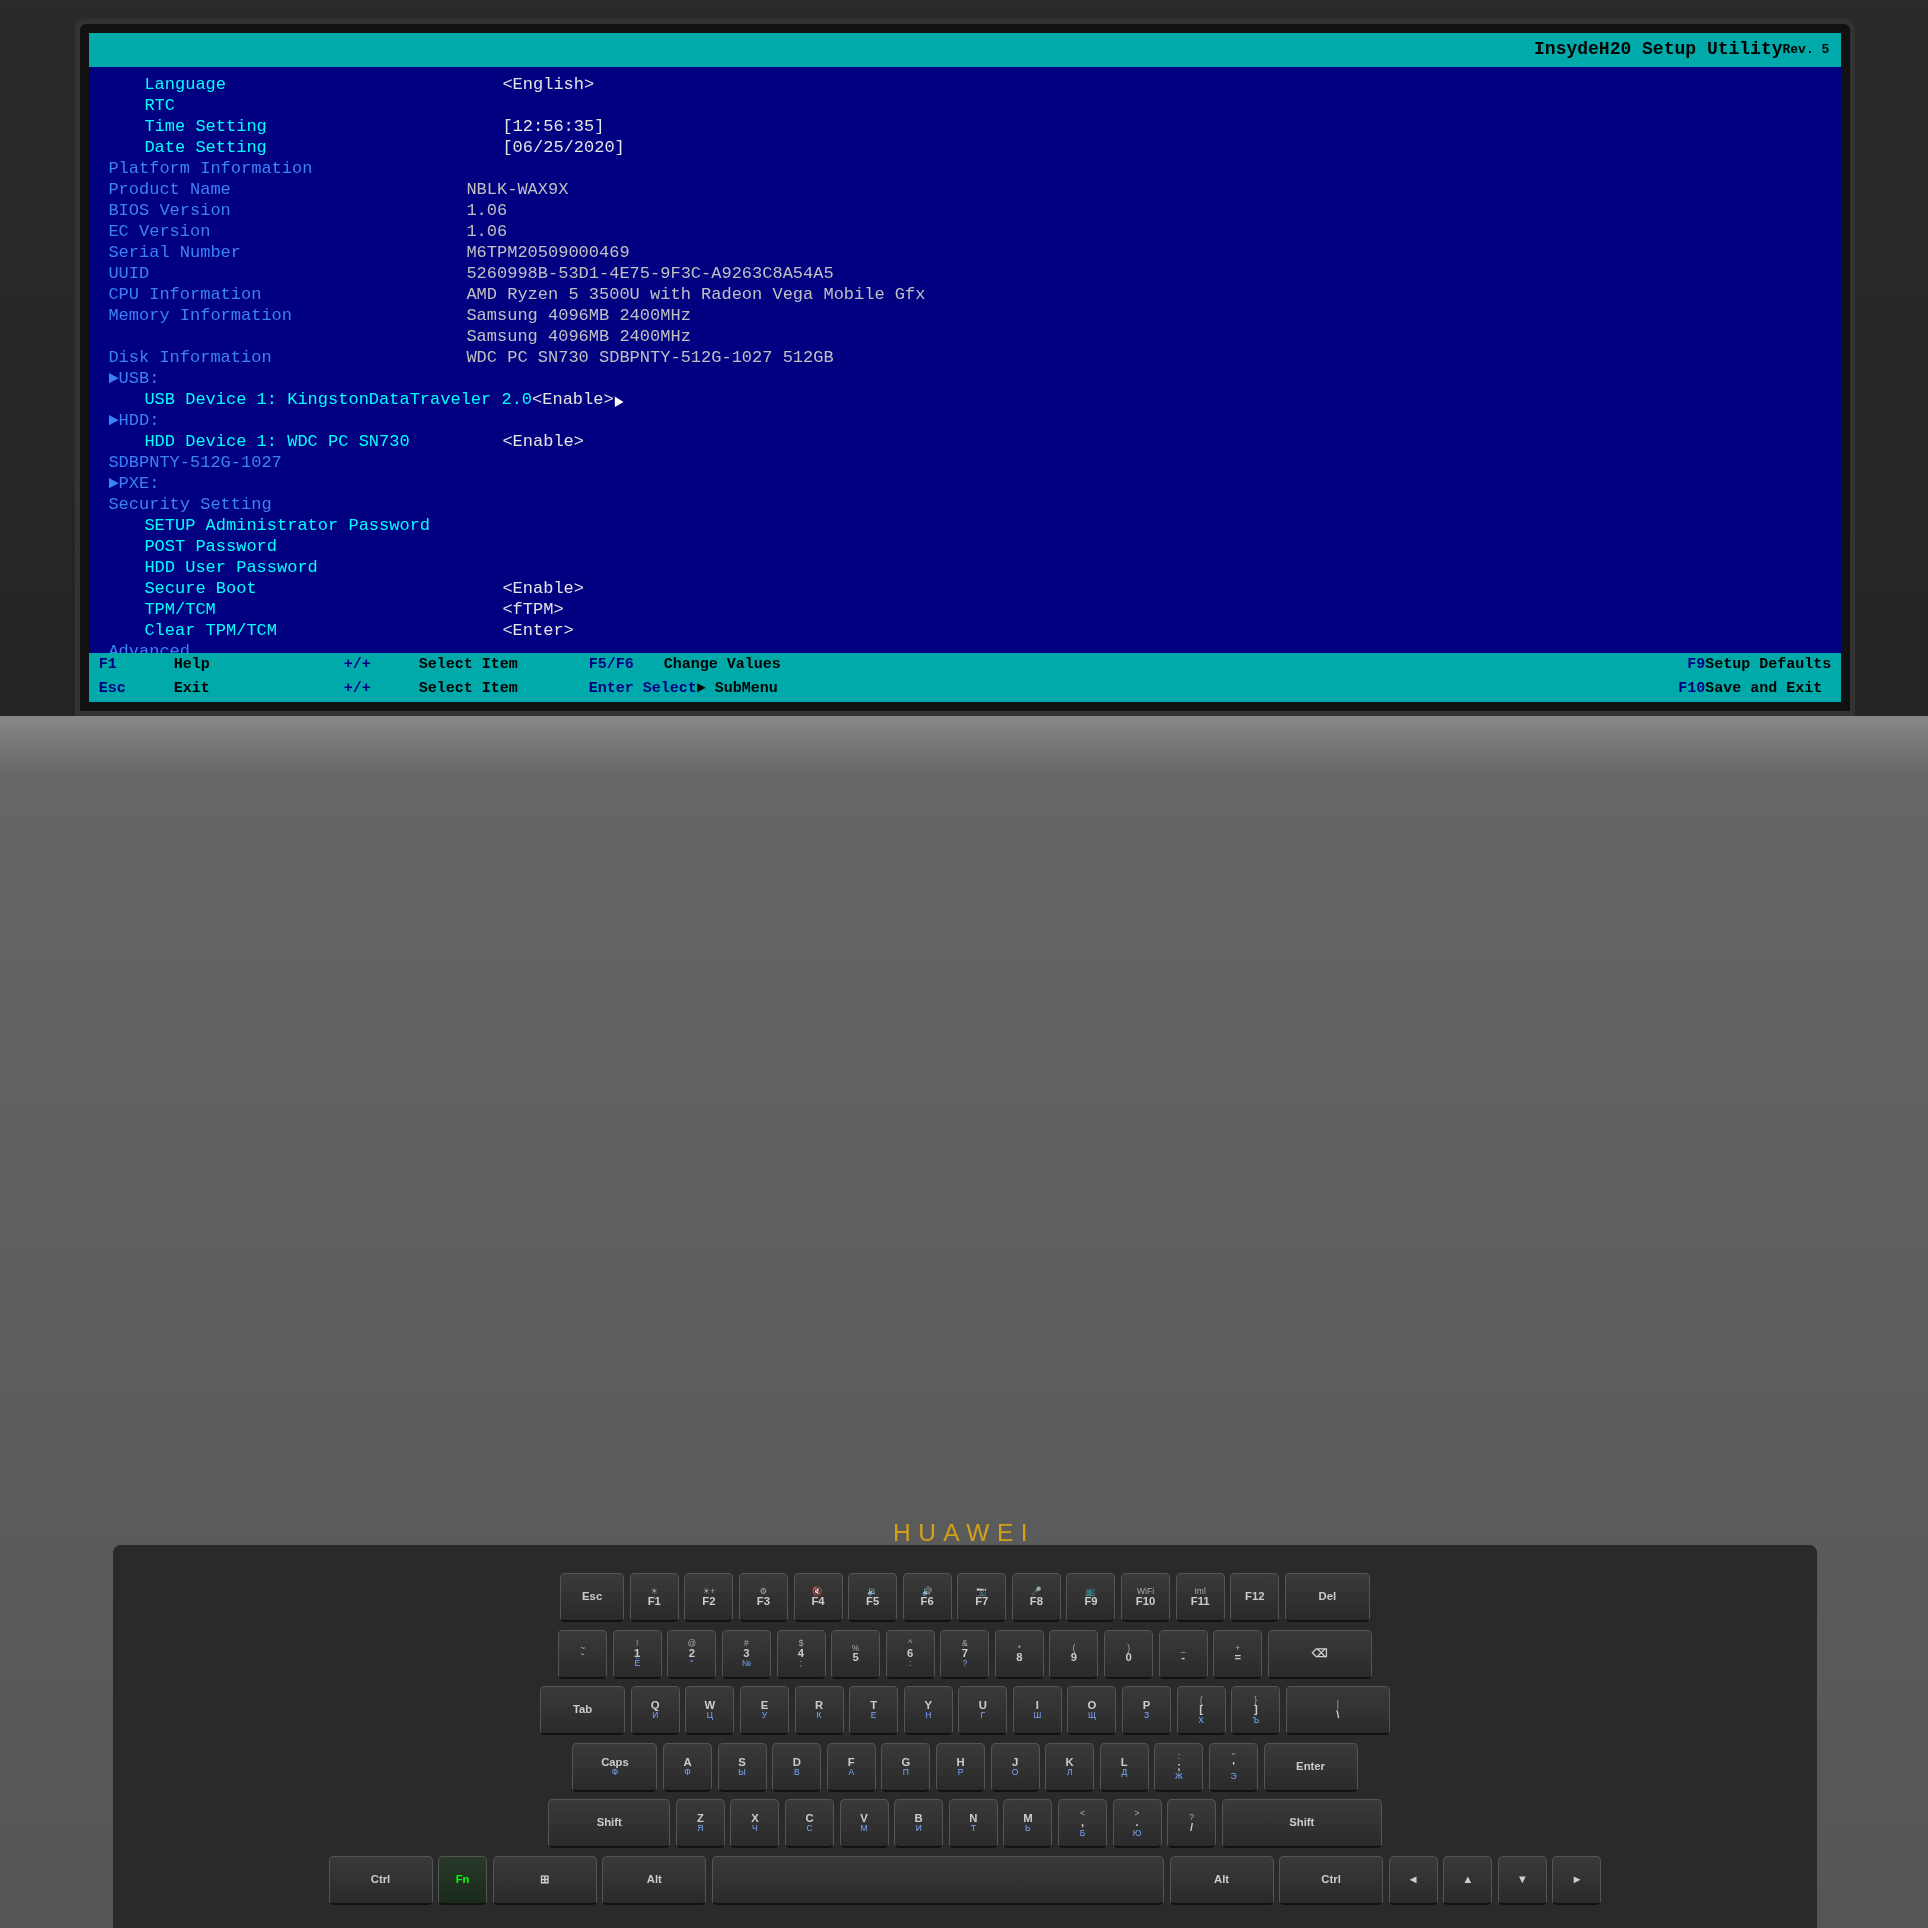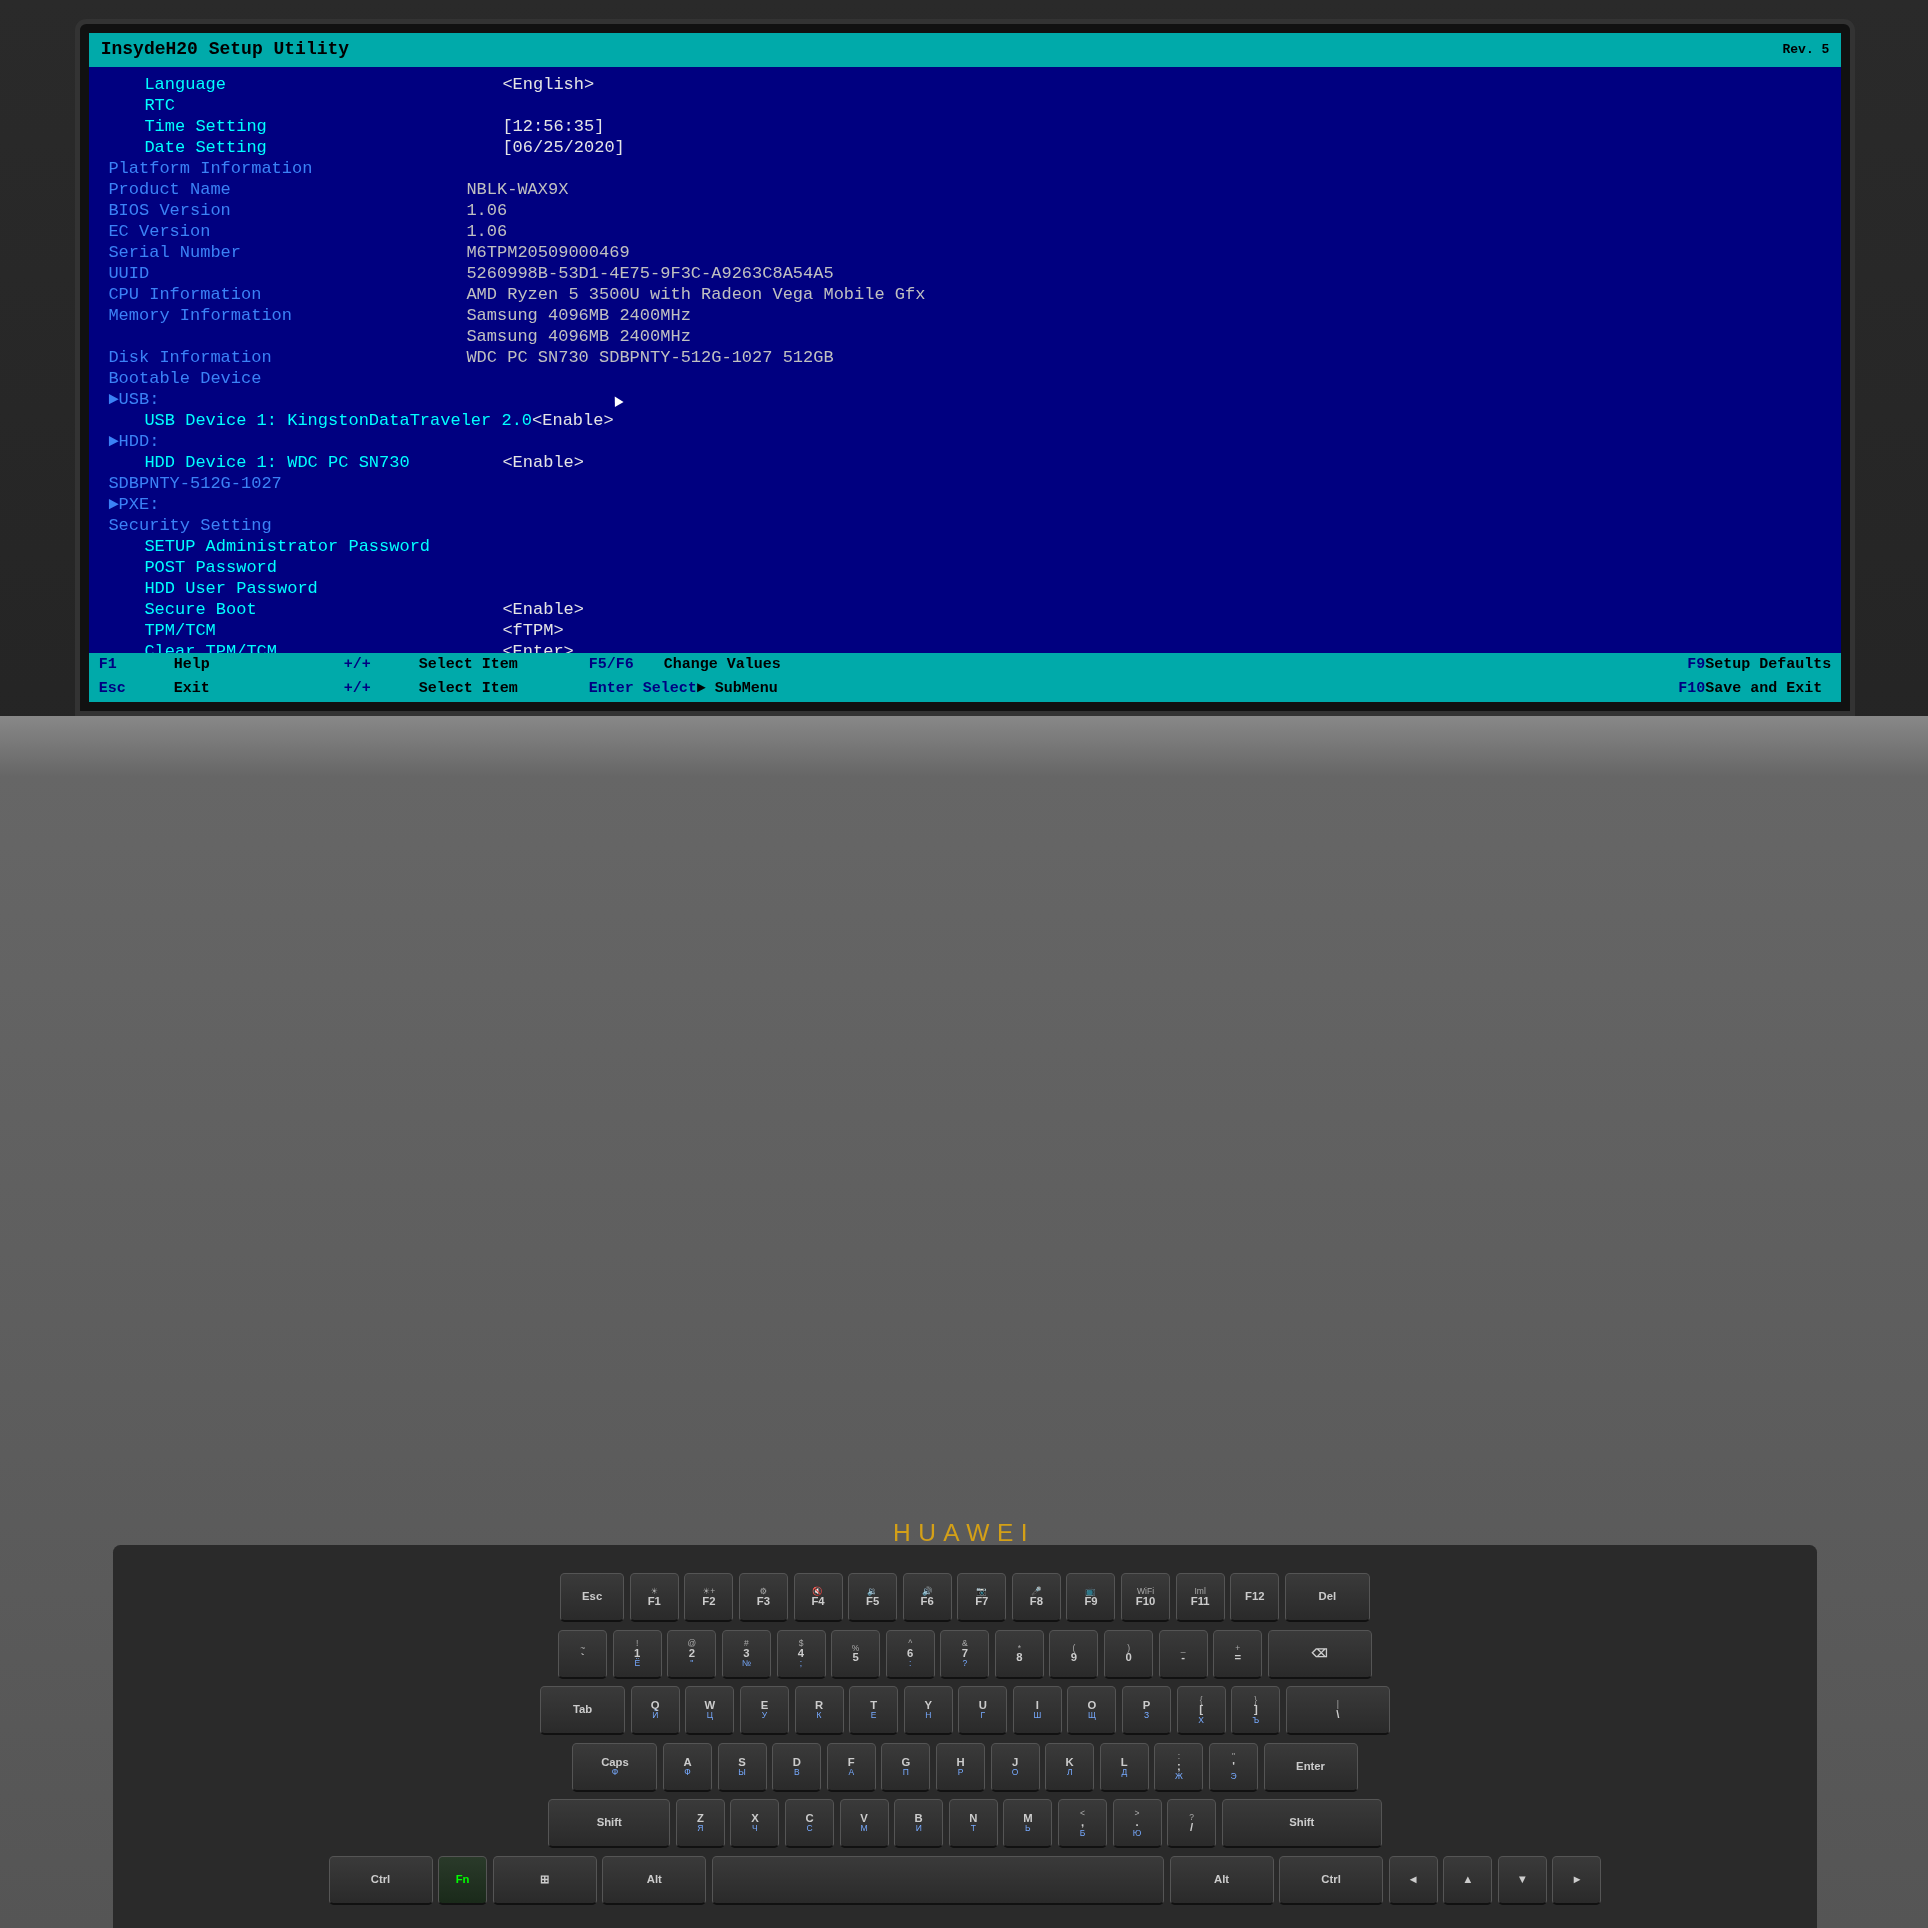--- a/index.html
+++ b/index.html
@@ -56,21 +56,21 @@
       font-size: 18px;
       padding: 2.8px 0;
       display: flex;
       justify-content: space-between;
       align-items: center;
       padding: 2.8px 11.3px;
     }
 
     .title-bar .title-center {
       flex: 1;
-      text-align: left;
+      text-align: right;
     }
 
     .title-bar .rev {
       font-size: 13px;
     }
 
     
     .bios-content {
       padding: 5.6px 19px;
       display: flex;
@@ -335,23 +335,20 @@
           <span class="bios-label"></span>
           <span class="bios-value">Samsung 4096MB 2400MHz</span>
         </div>
         <div class="spacer"></div>
         <div class="bios-row">
           <span class="bios-label">Disk Information</span>
           <span class="bios-value">WDC PC SN730 SDBPNTY-512G-1027 512GB</span>
         </div>
         <div class="spacer"></div>
         <div class="bios-row">
-          <span class="bios-label">Bootable Device</span>
-        </div>
-        <div class="bios-row">
           <span class="bios-label">►USB:</span>
         </div>
         <div class="bios-row">
           <span class="bios-label cyan">USB Device 1: KingstonDataTraveler 2.0</span>
           <span class="bios-value cyan">&lt;Enable&gt;</span>
         </div>
         <div class="bios-row">
           <span class="bios-label">►HDD:</span>
         </div>
         <div class="bios-row">

